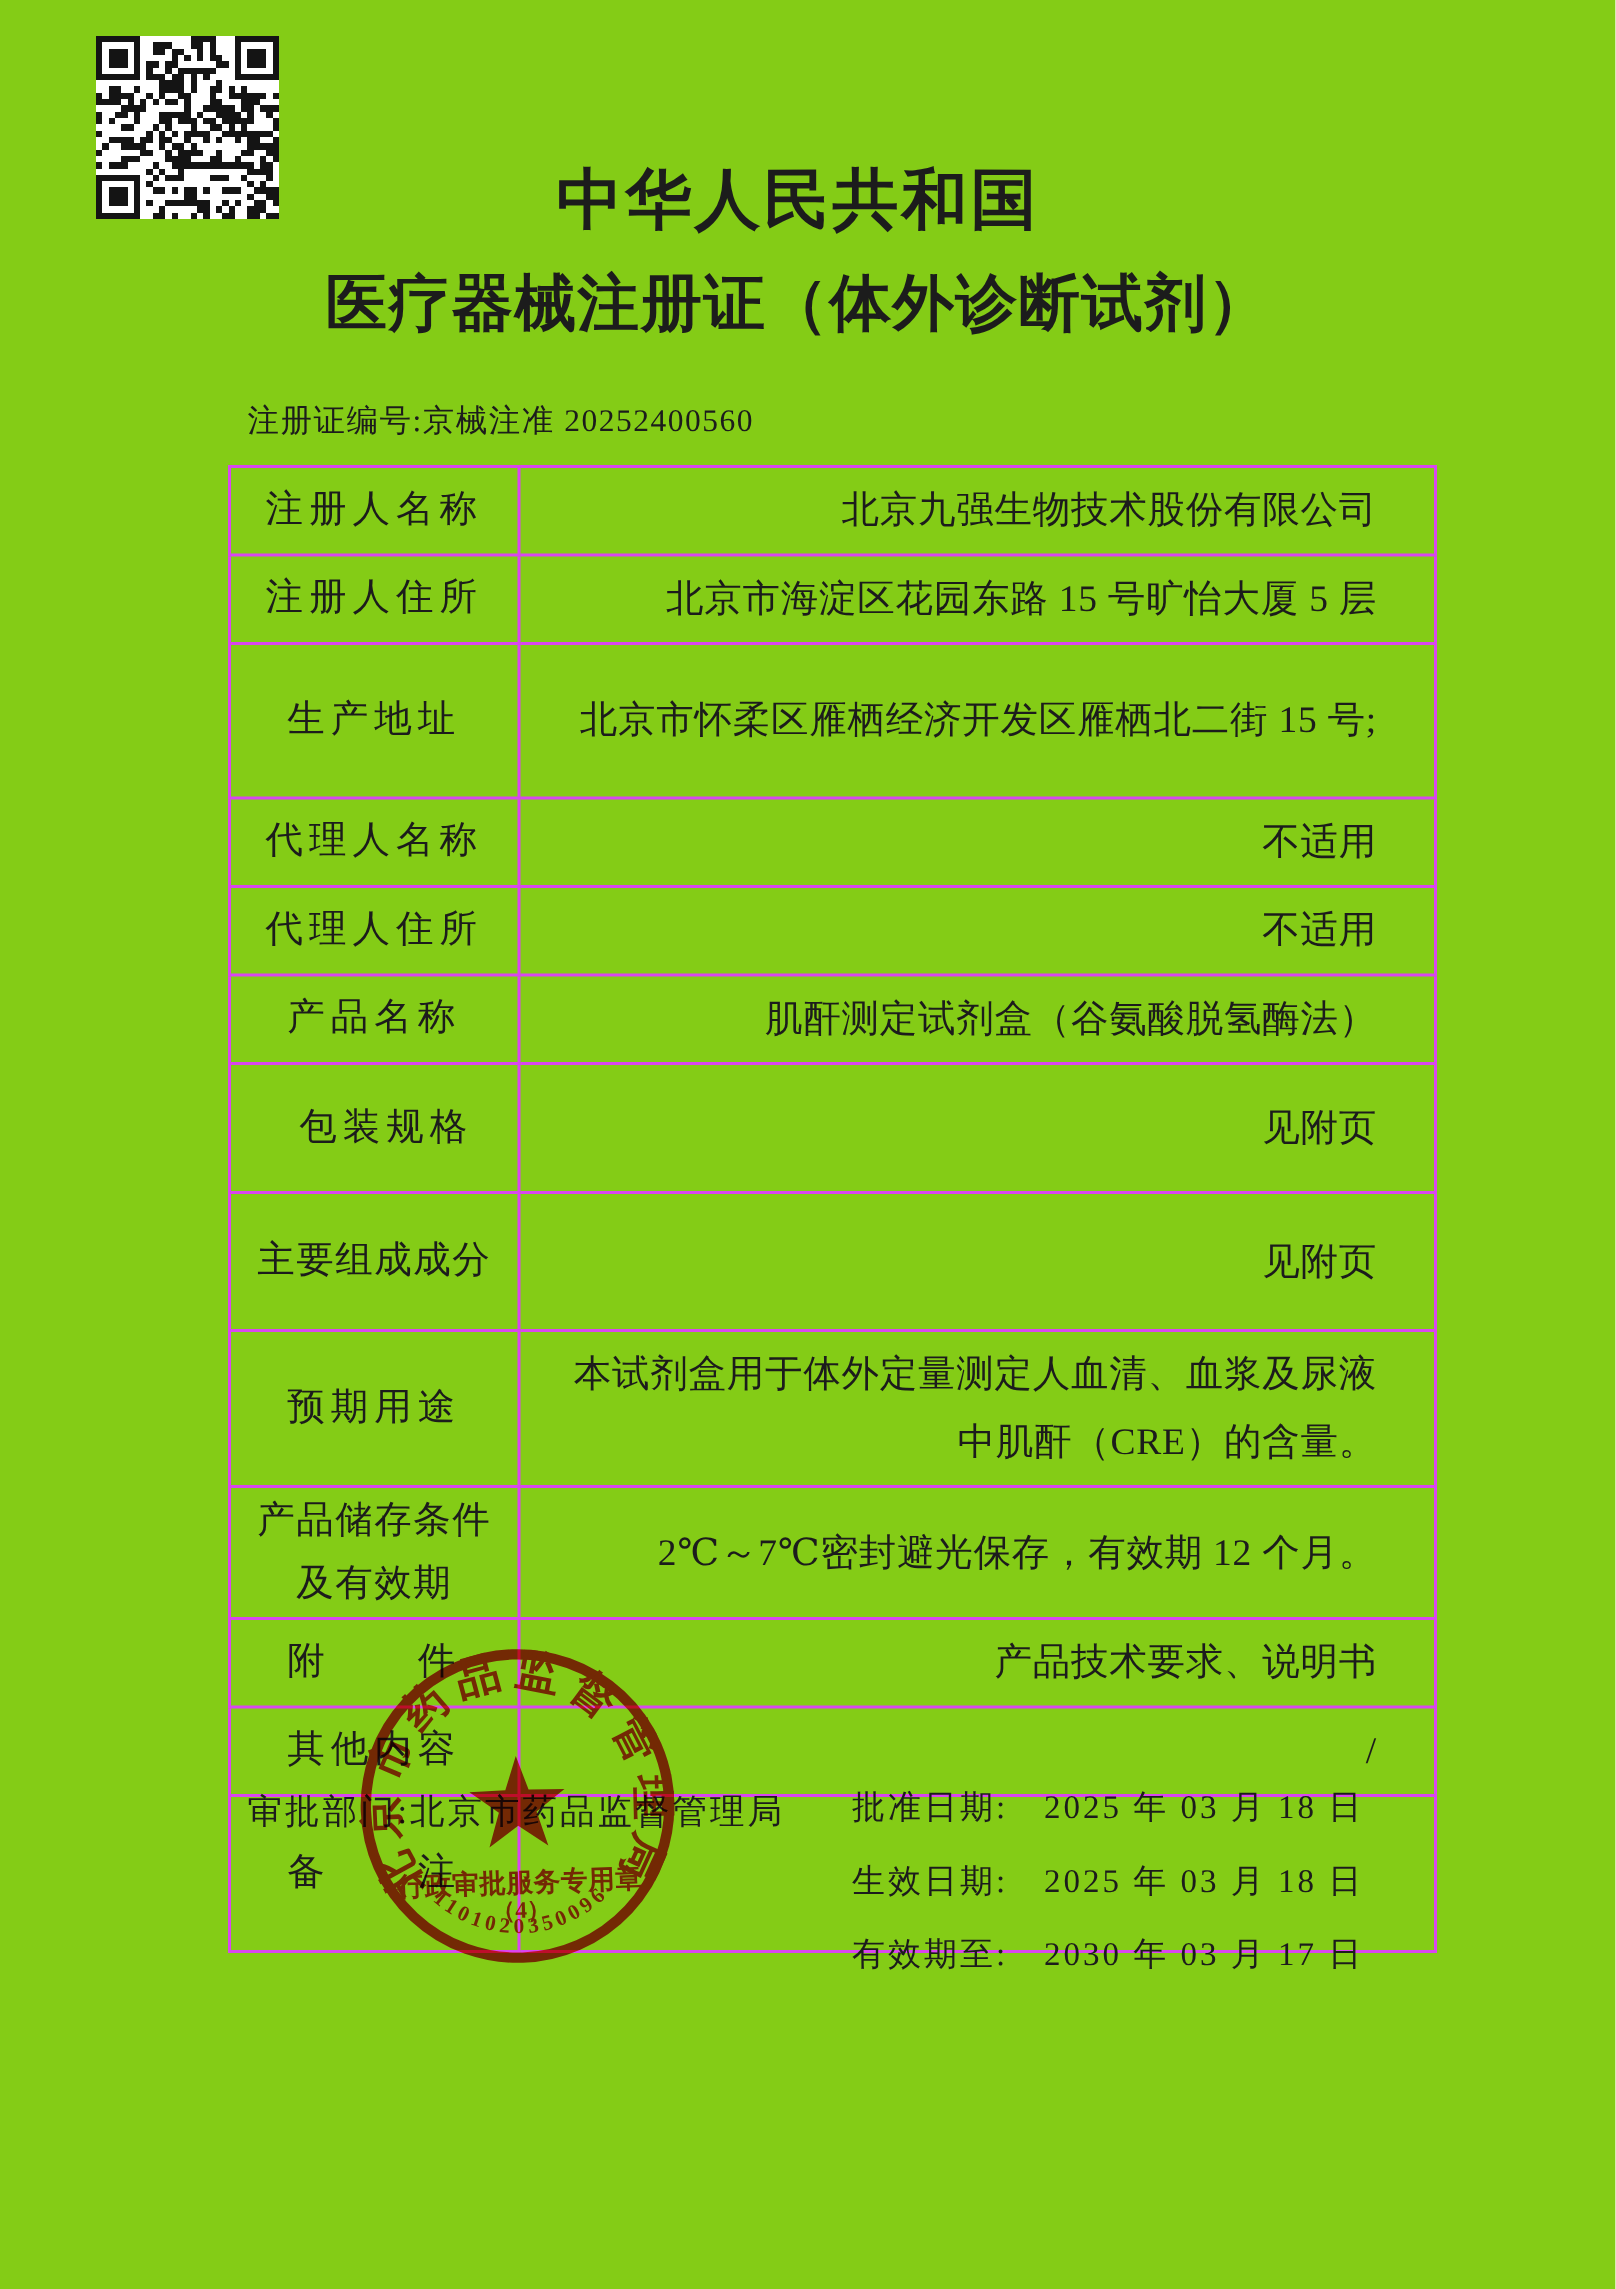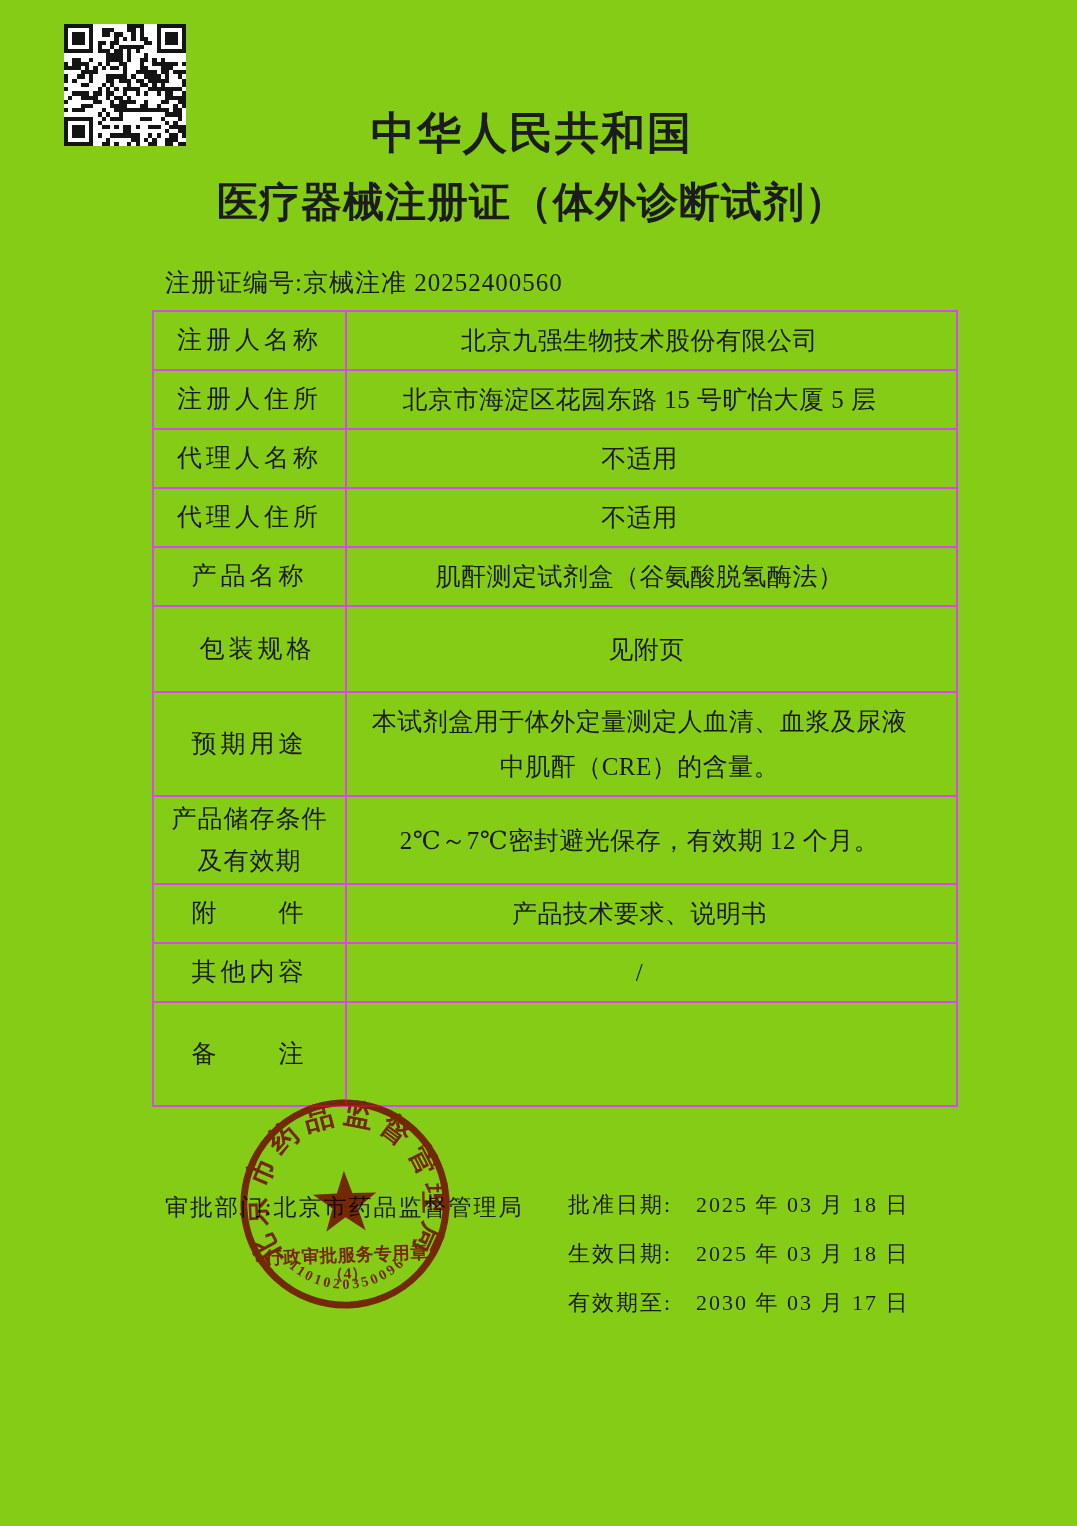--- a/index.html
+++ b/index.html
@@ -24,39 +24,39 @@
   .title-line1 {
     font-size:44px; font-weight:bold; letter-spacing:2px; line-height:1.0;
   }
   .title-line2 {
     font-size:41px; font-weight:bold; letter-spacing:1px; margin-top:26px; line-height:1.0;
   }
 
   
   .reg-line {
     position:absolute; left:165px; top:266px;
-    font-size:25px; letter-spacing:1px;
+    font-size:21px; letter-spacing:1px;
   }
 
   
   table.cert {
     position:absolute; left:152px; top:310px;
     width:806px; border-collapse:collapse; table-layout:fixed;
   }
   table.cert td {
     border:2px solid #d946ef;
     font-size:25px;
     vertical-align:middle;
   }
   td.lbl {
     width:193px; text-align:center; letter-spacing:4px;
     line-height:1.7; padding:0 12px;
   }
   td.val {
-    text-align:center; padding:6px 38px 6px 14px; line-height:1.8; letter-spacing:0.5px;border-radius:12px;
+    text-align:right; padding:6px 38px 6px 14px; line-height:1.8; letter-spacing:0.5px;border-radius:12px;
   }
   tr.r1  td{ height:44px; }  tr.r2  td{ height:46px; }
   tr.r3  td{ height:103px; } tr.r4  td{ height:37px; }
   tr.r5  td{ height:37px; }  tr.r6  td{ height:54px; }
   tr.r7  td{ height:86px;padding-left:28px; }  tr.r8  td{ height:92px; }
   tr.r9  td{ height:85px; }  tr.r10 td{ height:88px; }
   tr.r11 td{ height:40px; }  tr.r12 td{ height:42px; }
   tr.r13 td{ height:104px; }
   tr.r8 td.lbl, tr.r10 td.lbl { letter-spacing:1px; }
 
@@ -417,34 +417,42 @@
   <table class="cert">
     <tbody>
         <tr class="r1">
       <td class="lbl">注册人名称</td>
       <td class="val">北京九强生物技术股份有限公司</td>
     </tr>
     <tr class="r2">
       <td class="lbl">注册人住所</td>
       <td class="val">北京市海淀区花园东路 15 号旷怡大厦 5 层</td>
     </tr>
+    <tr class="r3">
+      <td class="lbl">生产地址</td>
+      <td class="val">北京市怀柔区雁栖经济开发区雁栖北二街 15 号;</td>
+    </tr>
     <tr class="r4">
       <td class="lbl">代理人名称</td>
       <td class="val">不适用</td>
     </tr>
     <tr class="r5">
       <td class="lbl">代理人住所</td>
       <td class="val">不适用</td>
     </tr>
     <tr class="r6">
       <td class="lbl">产品名称</td>
       <td class="val">肌酐测定试剂盒（谷氨酸脱氢酶法）</td>
     </tr>
     <tr class="r7">
       <td class="lbl">包装规格</td>
+      <td class="val">见附页</td>
+    </tr>
+    <tr class="r8">
+      <td class="lbl">主要组成成分</td>
       <td class="val">见附页</td>
     </tr>
     <tr class="r9">
       <td class="lbl">预期用途</td>
       <td class="val">本试剂盒用于体外定量测定人血清、血浆及尿液中肌酐（CRE）的含量。</td>
     </tr>
     <tr class="r10">
       <td class="lbl">产品储存条件及有效期</td>
       <td class="val">2℃～7℃密封避光保存，有效期 12 个月。</td>
     </tr>

